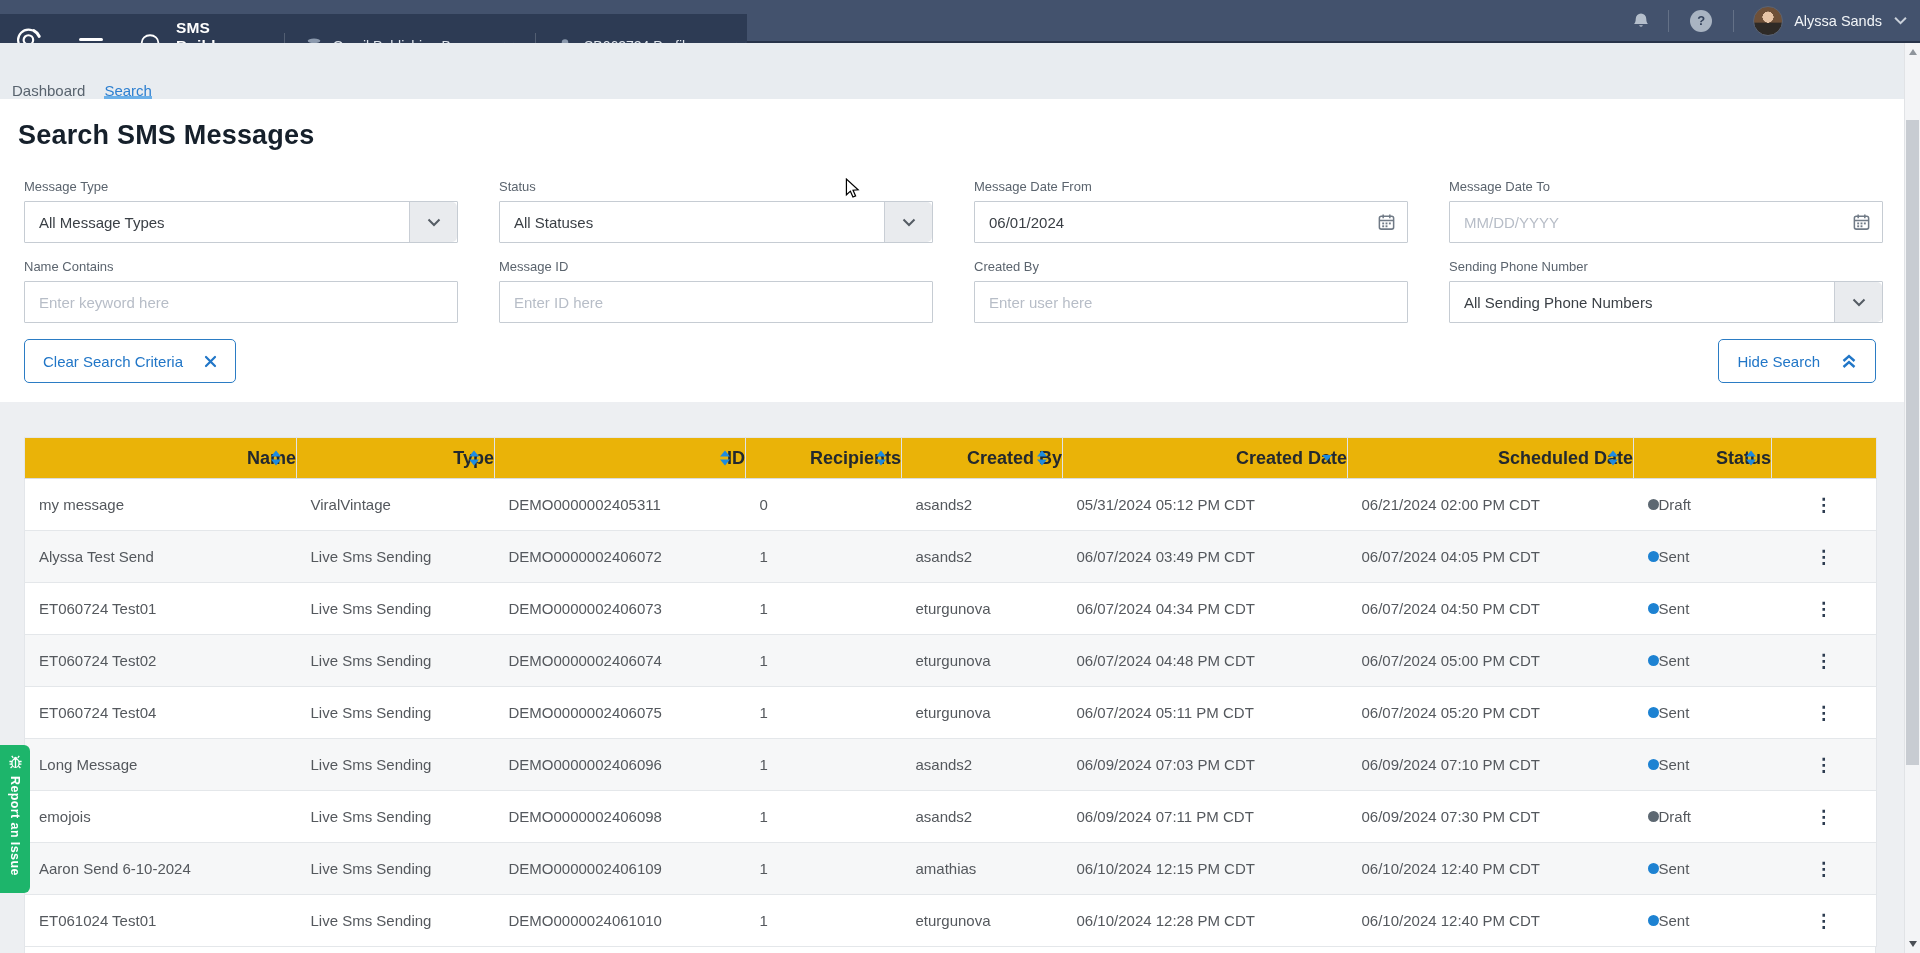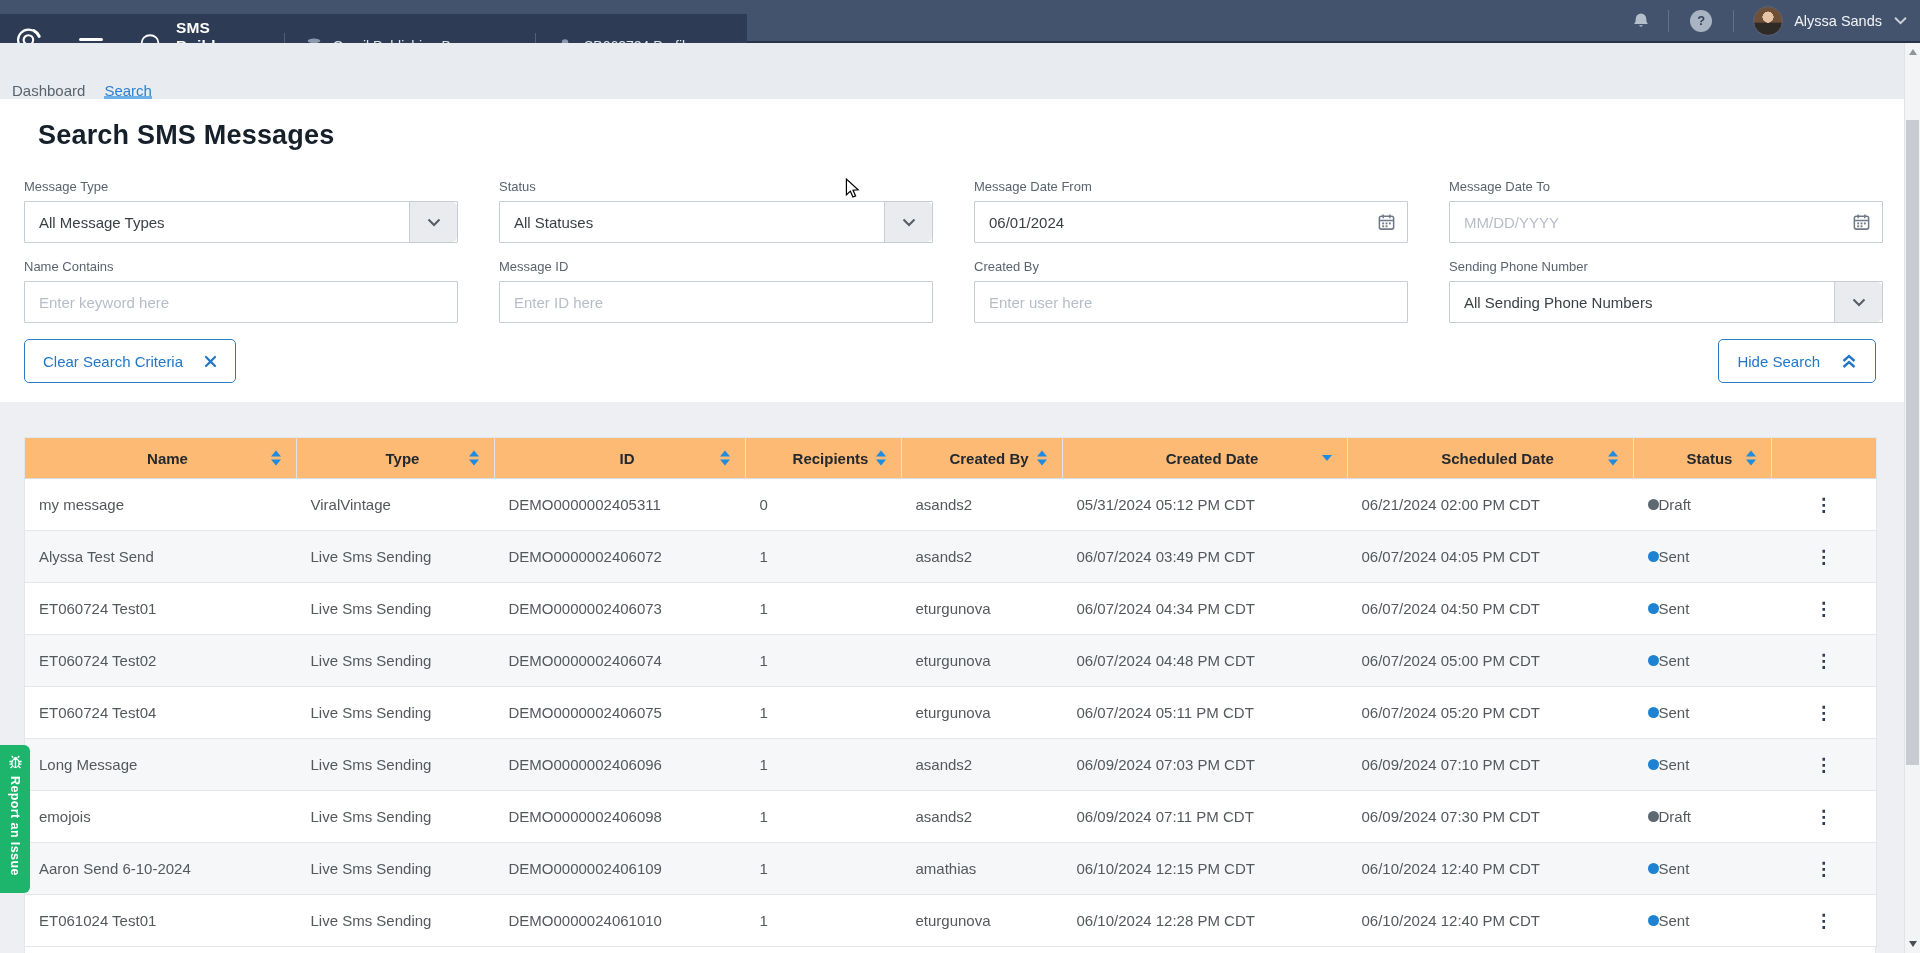--- a/index.html
+++ b/index.html
@@ -32,21 +32,21 @@
   .tabbar{position:absolute;top:43px;left:0;width:1920px;height:56px;background:#e8ecf0;
           display:flex;align-items:flex-end;}
   .tab{display:flex;align-items:center;font-size:15px;color:#58636e;cursor:pointer;position:relative;}
   .tab.t1{margin-left:12px;}
   .tab.t2{margin-left:19px;color:#2c7fd0;}
   .tab.active::after{content:"";position:absolute;left:0;right:0;bottom:0;height:3px;background:#6cb0e8;}
 
   
   .main{position:absolute;top:99px;left:0;right:0;bottom:0;background:#edeff2;}
   .search-panel{position:absolute;top:0;left:0;width:1904px;height:303px;background:#ffffff;}
-  .page-title{position:absolute;left:38px;top:21px;font-size:27px;font-weight:700;color:#16202b;letter-spacing:.2px;}
+  .page-title{position:absolute;left:18px;top:21px;font-size:27px;font-weight:700;color:#16202b;letter-spacing:.2px;}
 
   .form-grid{position:absolute;left:24px;top:80px;display:grid;
              grid-template-columns:repeat(4,434px);column-gap:41px;row-gap:16px;}
   .flabel{font-size:13px;color:#5b646e;margin-bottom:7px;}
   .control{height:42px;border:1px solid #c6ccd3;border-radius:1px;background:#fff;
            display:flex;align-items:center;position:relative;box-sizing:border-box;}
   .control input{border:none;outline:none;width:100%;height:100%;padding:0 14px;font-size:15px;
                  color:#3a3f45;border-radius:6px;background:transparent;font-family:inherit;box-sizing:border-box;}
   .control input.has-icon{padding-right:42px;}
   .control input::placeholder{color:#b7bdc7;}
@@ -57,22 +57,22 @@
 
   .btn-row{position:absolute;left:24px;top:240px;width:1852px;display:flex;justify-content:space-between;}
   .btn{height:44px;border:1px solid #2b7cc4;border-radius:5px;background:#fff;color:#2176c7;
        font-size:15px;display:inline-flex;align-items:center;padding:0 18px;gap:21px;
        font-family:inherit;cursor:pointer;box-sizing:border-box;}
 
   
   .table-wrap{position:absolute;left:24px;top:338px;width:1852px;}
   table{border-collapse:collapse;table-layout:fixed;width:1852px;background:#fff;
         border:1px solid #e3e6ea;}
-  thead th{height:41px;background:#fdba74;border-bottom:1px solid #d9dde1;border-right:1px solid #e0e3e7;
-           font-size:15px;color:#23292f;font-weight:700;text-align:center;padding:0 0 0 14px;
+  thead th{height:41px;background:#eab308;border-bottom:1px solid #d9dde1;border-right:1px solid #e0e3e7;
+           font-size:18px;color:#23292f;font-weight:700;text-align:right;padding:0 0 0 14px;
            position:relative;box-sizing:border-box;cursor:pointer;white-space:nowrap;overflow:hidden;}
   thead th:last-child{border-right:none;}
   .sort{position:absolute;right:15px;top:50%;transform:translateY(-50%);
         display:flex;flex-direction:column;align-items:center;gap:3px;}
   .tri{width:0;height:0;border-left:5px solid transparent;border-right:5px solid transparent;}
   .tri.up{border-bottom:6px solid #1e8be0;}
   .tri.down{border-top:6px solid #1e8be0;}
   tbody td{height:52px;font-size:15px;color:#54585d;padding:0 0 0 14px;
            border-bottom:1px solid #e4e7ea;white-space:nowrap;overflow:hidden;box-sizing:border-box;}
   tbody tr:nth-child(even){background:#f6f7f8;}

